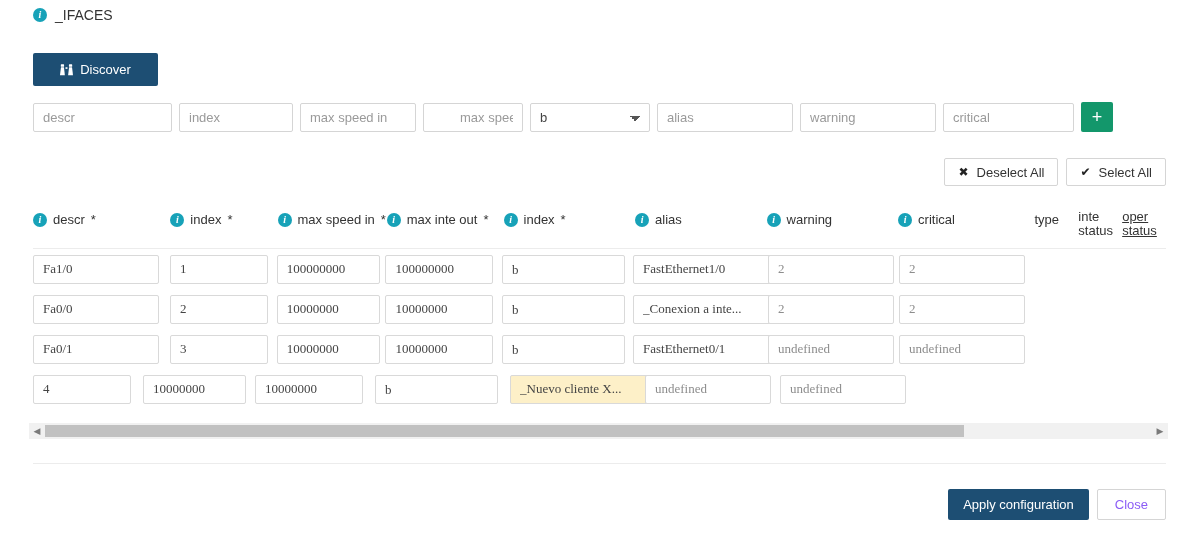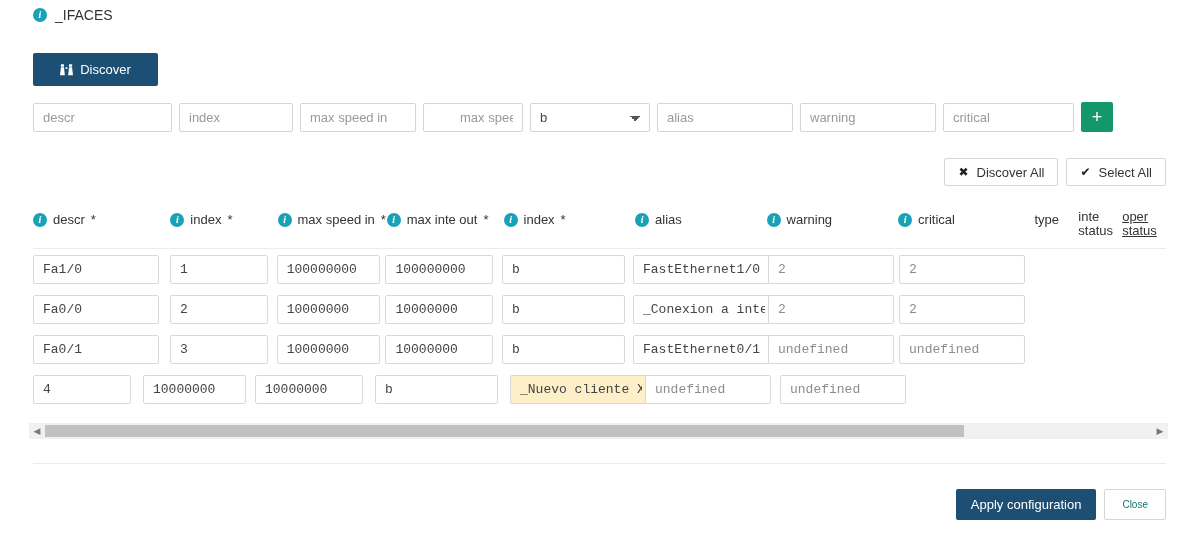--- a/index.html
+++ b/index.html
@@ -148,21 +148,21 @@
     display: flex; align-items: center;
     height: 40px;
   }
   .cell { display: flex; align-items: center; }
 
   .in {
     height: 29px;
     border: 1px solid #d9d9d9; border-radius: 2px;
     background: #ffffff;
     font-size: 13px; color: #444444;
-    font-family: Liberation Mono, monospace;
+    font-family: Liberation Serif, serif;
     padding: 0 9px;
     outline: none;
   }
   .in.muted { color: #8d8d8d; }
   .in.dirty { background: #fdf0c8; }
 
   .w-descr    { width: 126px; }
   .w-index    { width: 98px; }
   .w-msi      { width: 103px; }
   .w-mso      { width: 108px; }
@@ -202,23 +202,23 @@
   }
   .btn-primary {
     height: 31px; padding: 0 15px;
     background: #1d4e73; color: #ffffff;
     border: none; border-radius: 2px;
     font-size: 13px; font-family: "Liberation Sans", sans-serif;
     cursor: pointer;
   }
   .btn-default {
     height: 31px; padding: 0 17px;
-    background: #ffffff; color: #0f766e;
+    background: #ffffff; color: #8b5cf6;
     border: 1px solid #d5d5d5; border-radius: 2px;
-    font-size: 10px; font-family: "Liberation Sans", sans-serif;
+    font-size: 13px; font-family: "Liberation Sans", sans-serif;
     cursor: pointer;
   }
 </style>
 </head>
 <body>
 
 <div class="page">
 
   <div class="title-row">
     <span class="info-icon">i</span>
@@ -250,21 +250,21 @@
     <input class="ctrl f-warning" placeholder="warning" style="">
     <input class="ctrl f-critical" placeholder="critical" style="">
     <button class="add-btn">
       <span>+</span>
     </button>
   </div>
 
   <div class="select-btns">
     <button class="sel-btn">
       <span class="glyph">✖</span>
-      <span>Discover All</span>
+      <span>Deselect All</span>
     </button>
     <button class="sel-btn">
       <span class="glyph">✔</span>
       <span>Select All</span>
     </button>
   </div>
 
   <div class="table-wrap">
     <div class="thead">
       <div class="th c-descr">

